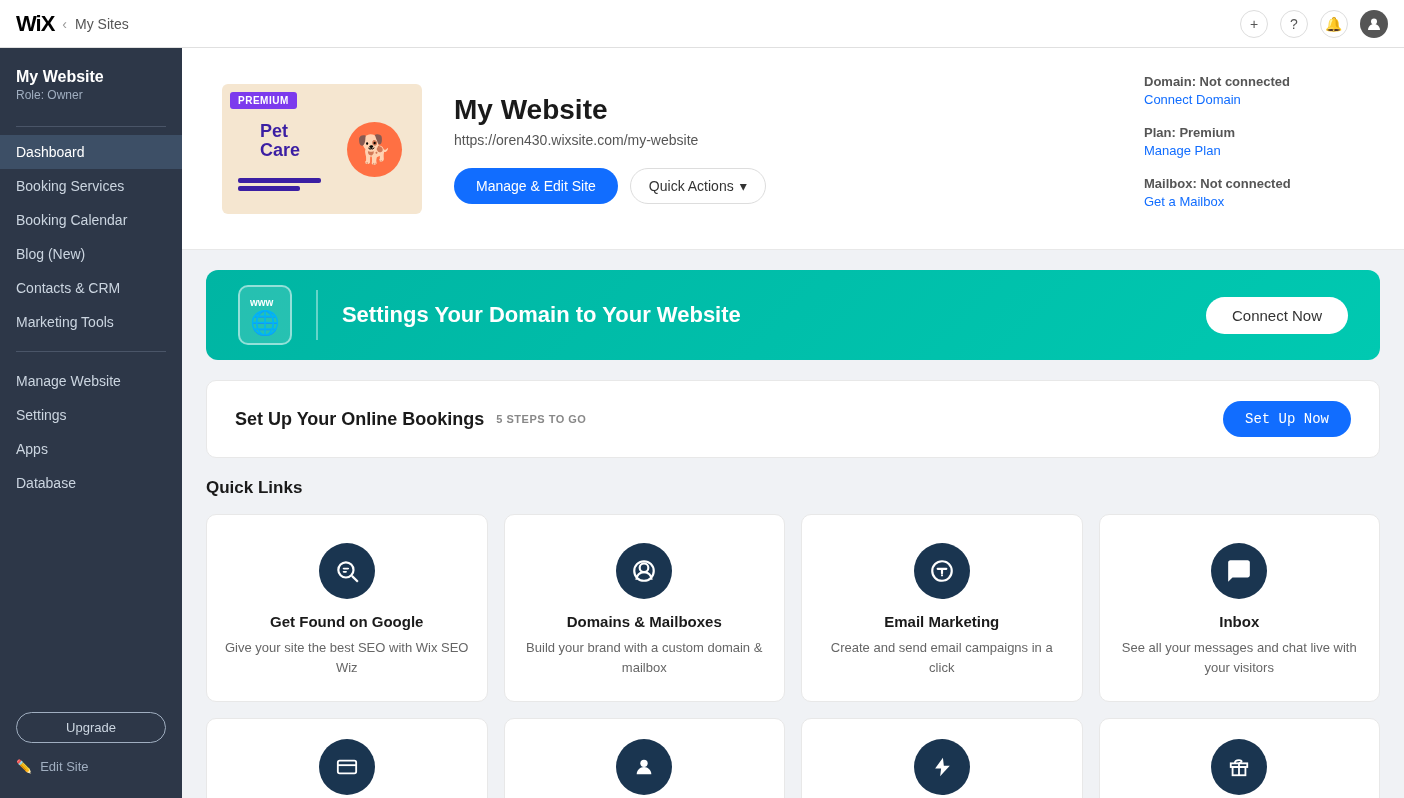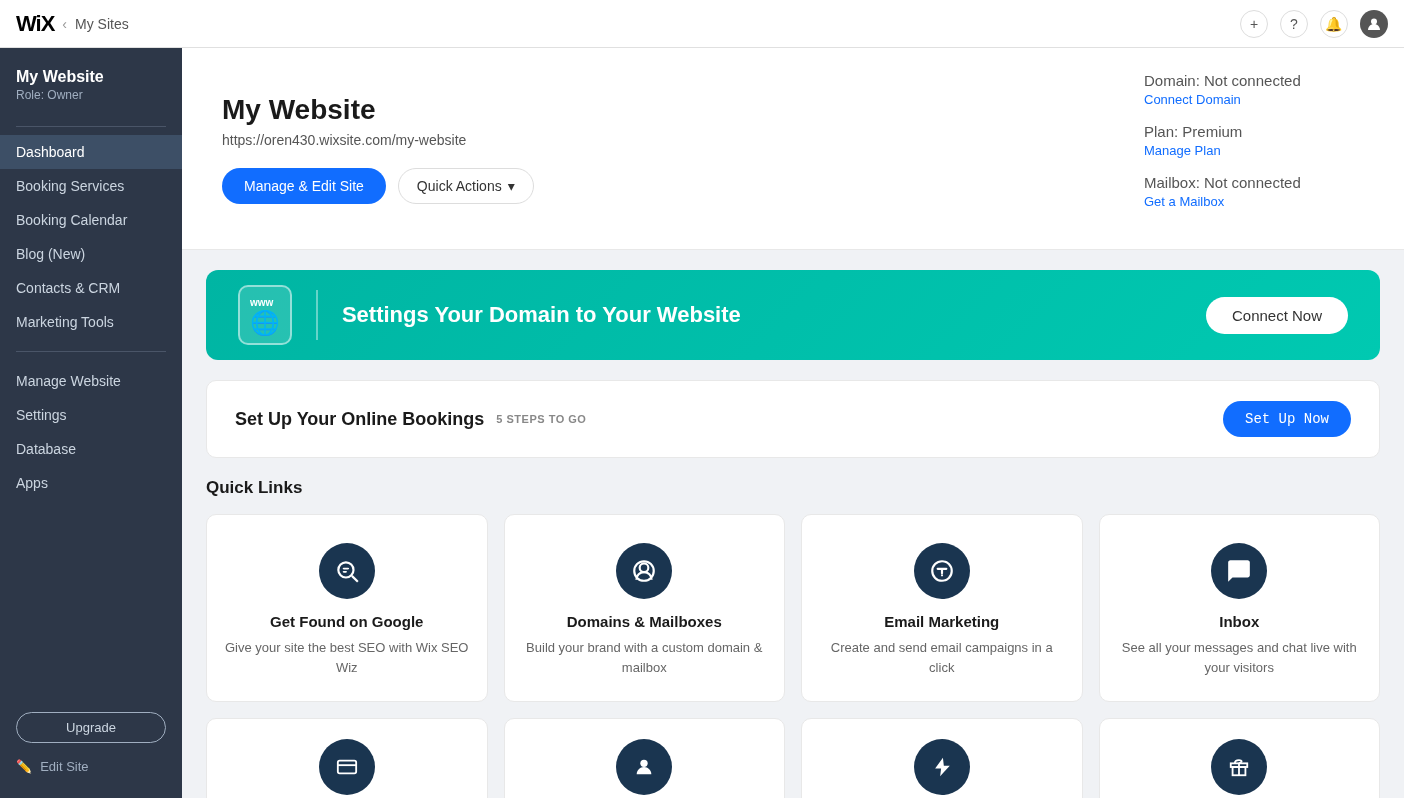--- a/index.html
+++ b/index.html
@@ -140,21 +140,21 @@
       border-radius: 20px;
       padding: 9px 18px;
       font-size: 14px;
       cursor: pointer;
       display: flex;
       align-items: center;
       gap: 6px;
     }
     .site-meta { min-width: 220px; text-align: left; }
     .meta-row { margin-bottom: 16px; }
-    .meta-label { font-size: 15px; color: #555; }
+    .meta-label { font-size: 13px; color: #555; font-weight: bold; }
     .meta-link { font-size: 13px; color: #116dff; cursor: pointer; text-decoration: none; display: block; margin-top: 2px; }
 
     
     .domain-banner {
       margin: 20px 24px;
       background: linear-gradient(135deg, #00b5a3 0%, #00c9b1 100%);
       border-radius: 12px;
       padding: 0 32px;
       display: flex;
       align-items: center;
@@ -280,35 +280,46 @@
     <div class="sidebar-item">Booking Services</div>
     <div class="sidebar-item">Booking Calendar</div>
     <div class="sidebar-item">Blog (New)</div>
     <div class="sidebar-item">Contacts &amp; CRM</div>
     <div class="sidebar-item">Marketing Tools</div>
 
     <div class="sidebar-divider" style="margin-top:12px; margin-bottom:12px;"></div>
 
     <div class="sidebar-item">Manage Website</div>
     <div class="sidebar-item">Settings</div>
+    <div class="sidebar-item">Apps</div>
     <div class="sidebar-item">Database</div>
-    <div class="sidebar-item">Apps</div>
 
     <div class="sidebar-spacer"></div>
 
     <button class="upgrade-btn">Upgrade</button>
     <div class="edit-site-row">
       <span>✏️</span>
       <span>Edit Site</span>
     </div>
   </div>
 
   <div class="main">
 
     <div class="site-header-card">
+      <div class="site-thumbnail">
+        <div class="premium-badge">PREMIUM</div>
+        <div style="position:absolute; left:18px; top:38px;">
+          <div class="pet-care-text">Pet<br>Care</div>
+        </div>
+        <div class="dog-circle">🐕</div>
+        <div class="thumb-bars">
+          <div class="thumb-bar" style="width:80%;"></div>
+          <div class="thumb-bar" style="width:60%;"></div>
+        </div>
+      </div>
 
       <div class="site-info">
         <div class="site-title-main">My Website</div>
         <div class="site-url">https://oren430.wixsite.com/my-website</div>
         <div class="site-actions">
           <button class="btn-manage">Manage &amp; Edit Site</button>
           <button class="btn-quick-actions">
             <span>Quick Actions</span>
             <span>▾</span>
           </button>

